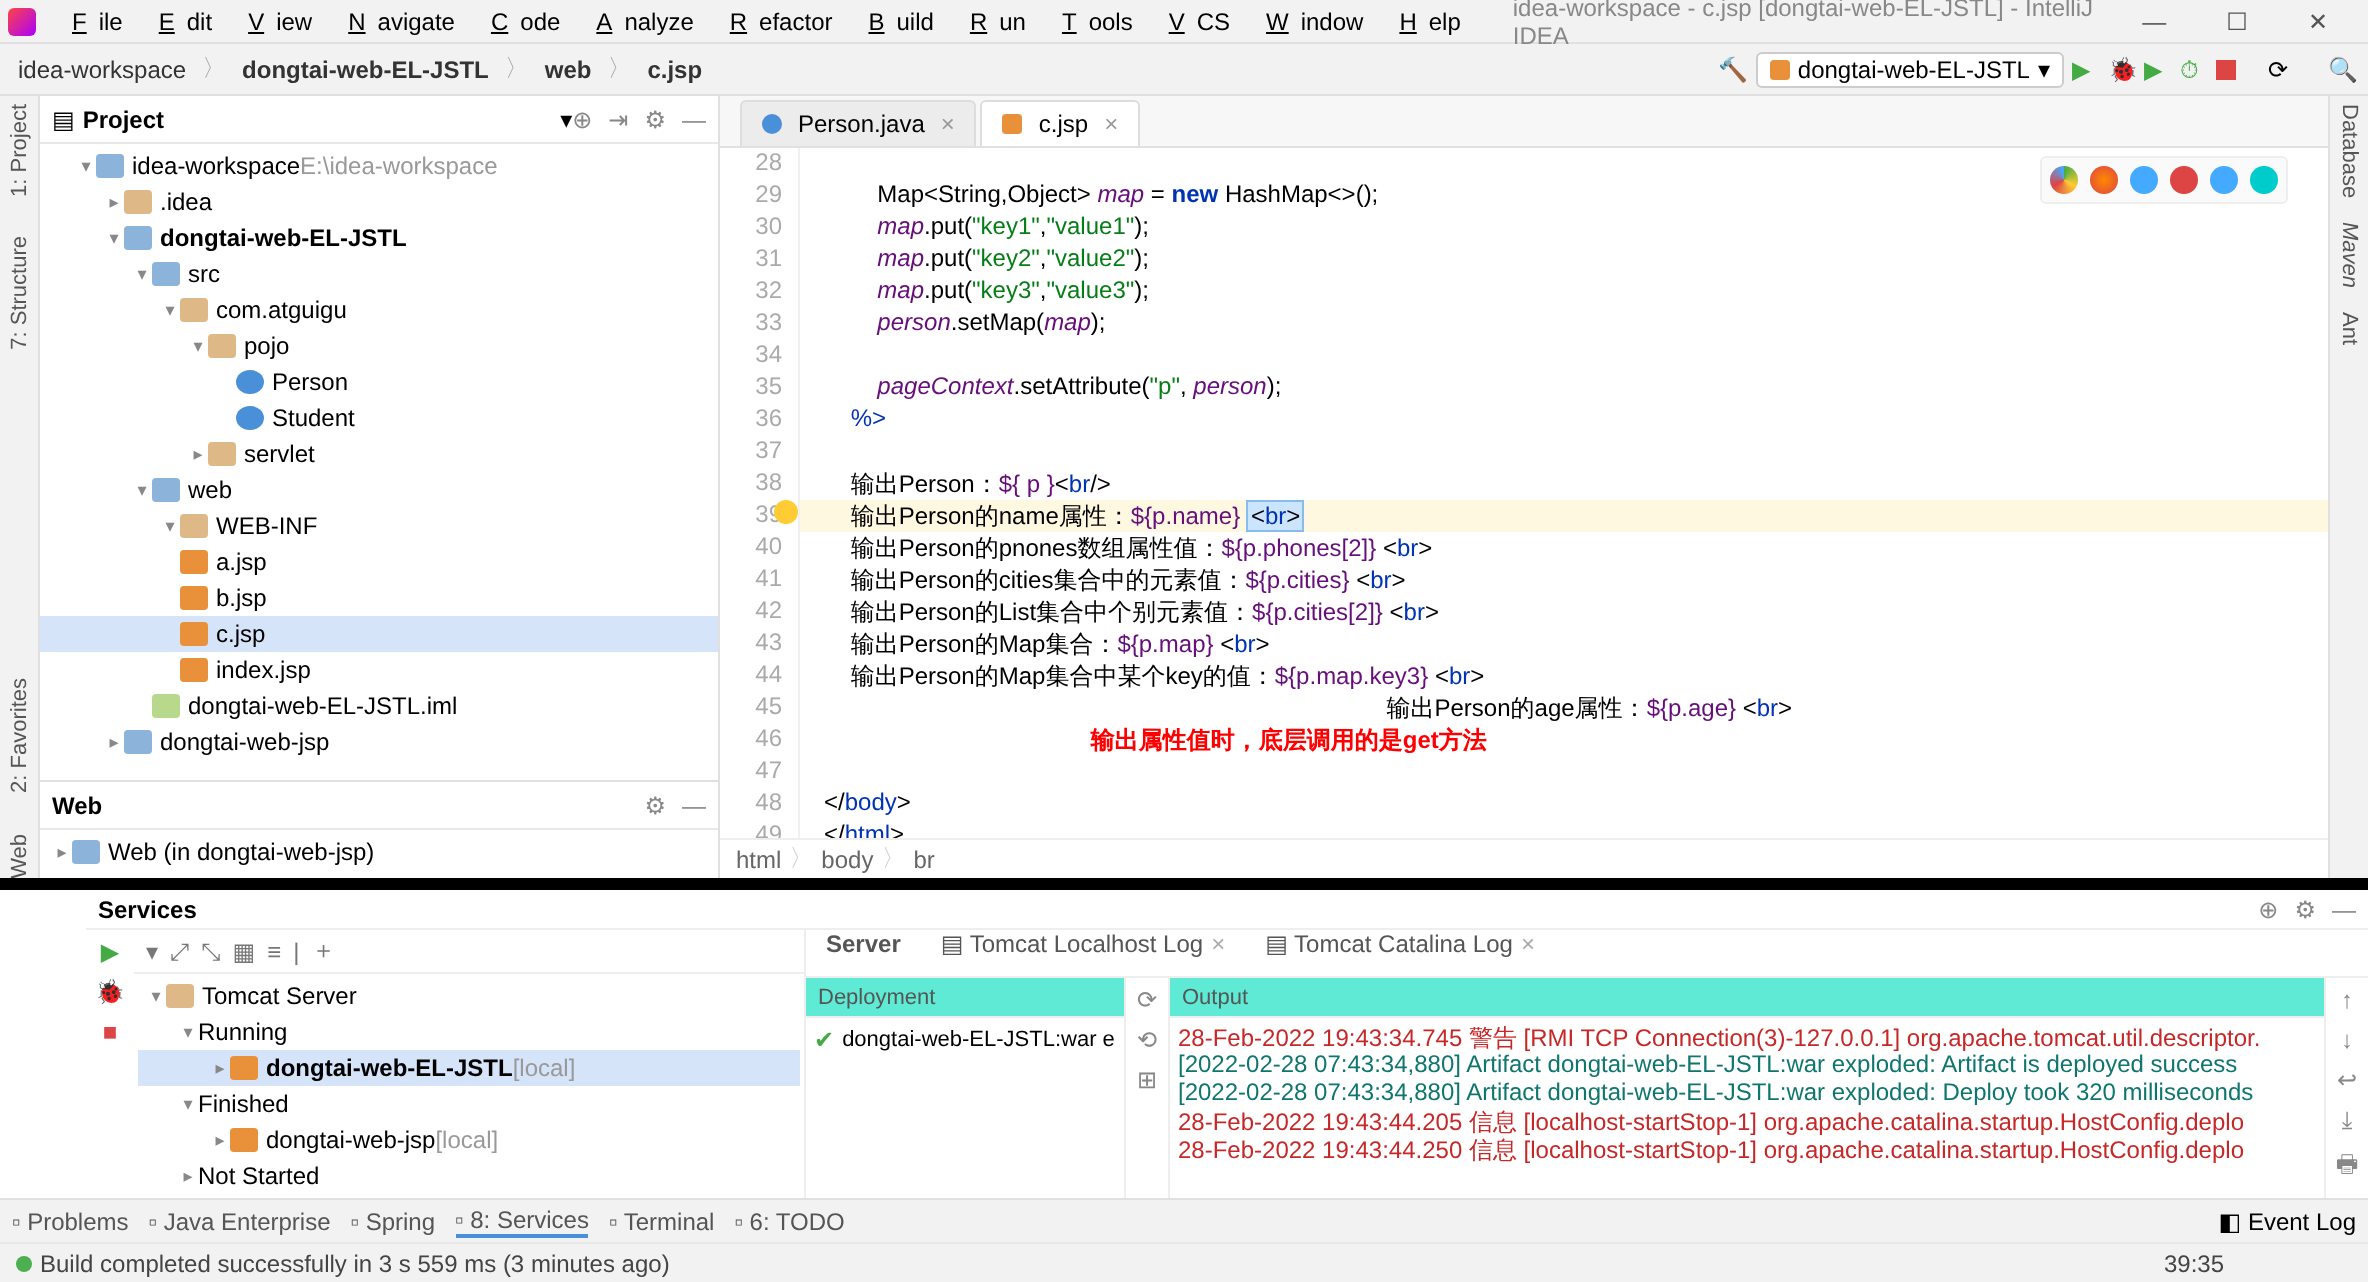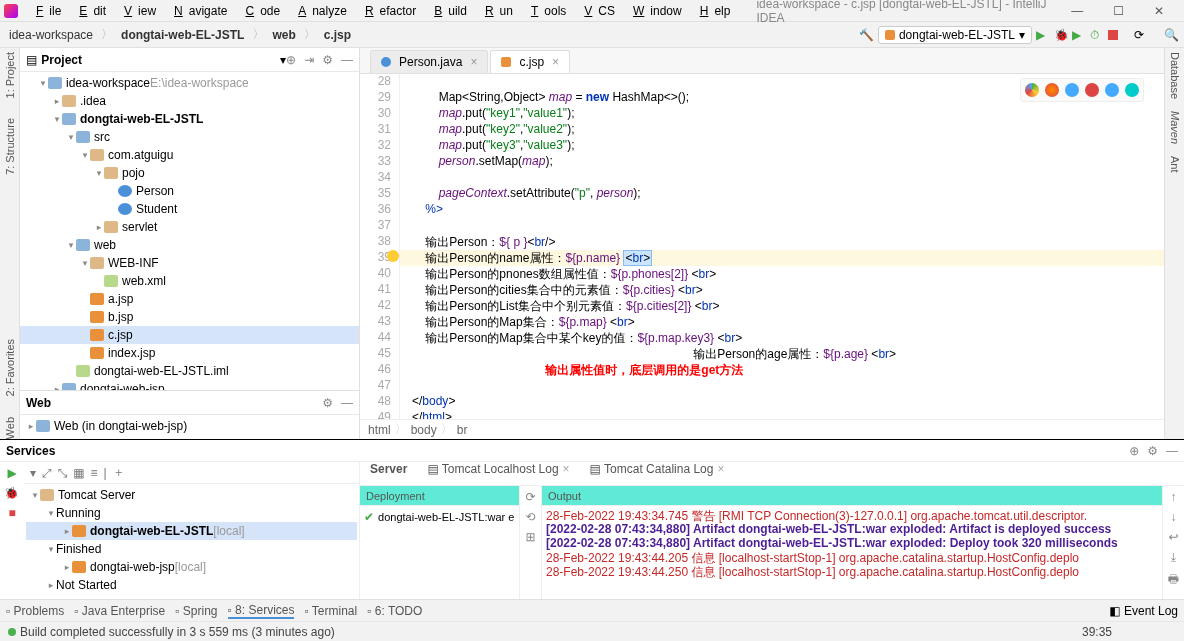--- a/index.html
+++ b/index.html
@@ -54,37 +54,37 @@
 .str { color: #067d17; }
 .var { color: #660e7a; font-style: italic; }
 .tag { color: #0033b3; }
 .el { color: #660e7a; }
 .comment-note { color: #ff0000; font-weight: bold; }
 .hl-sel { background: #cce5ff; border: 1px solid #88bbee; padding: 0 1px; }
 .bulb { position: absolute; left: -13px; width: 12px; height: 12px; background: #fc3; border-radius: 50%; }
 .breadcrumb-bottom { height: 20px; border-top: 1px solid #eee; display: flex; align-items: center; padding-left: 8px; font-size: 11px; color: #666; gap: 4px; }
 .browser-icons { position: absolute; top: 4px; right: 20px; display: flex; gap: 6px; background: #fafafa; padding: 4px; border: 1px solid #eee; border-radius: 3px; }
 .browser-icons span { width: 14px; height: 14px; border-radius: 50%; }
-.svc-panel { height: 160px; border-top: 1px solid #000000; background: #fff; display: flex; flex-direction: column; }
+.svc-panel { height: 160px; border-top: 6px solid #000000; background: #fff; display: flex; flex-direction: column; padding-left: 43px; }
 .svc-header { height: 22px; display: flex; align-items: center; padding: 0 6px; border-bottom: 1px solid #eee; }
 .svc-header .title { font-weight: bold; flex: 1; }
 .svc-body { flex: 1; display: flex; }
 .svc-left { width: 360px; border-right: 1px solid #eee; display: flex; }
 .svc-left-toolbar { width: 24px; display: flex; flex-direction: column; align-items: center; gap: 6px; padding-top: 4px; color: #777; }
 .svc-tree { flex: 1; padding: 2px; }
 .svc-subhead { height: 20px; border-bottom: 1px solid #eee; display: flex; align-items: center; padding: 0 6px; background: #5eead4; font-size: 11px; color: #555; }
 .svc-right { flex: 1; display: flex; flex-direction: column; }
 .svc-tabs { height: 24px; display: flex; align-items: flex-start; gap: 20px; padding-left: 10px; border-bottom: 1px solid #eee; font-size: 11px; }
 .svc-tabs .t { display: flex; align-items: center; gap: 4px; color: #555; cursor: pointer; }
 .svc-cols { flex: 1; display: flex; }
 .svc-deploy { width: 160px; border-right: 1px solid #eee; }
 .svc-output { flex: 1; font-family: Consolas,monospace; font-size: 11.5px; padding: 2px 4px; overflow: hidden; }
 .svc-output .ln { white-space: pre; height: 14px; }
 .log-red { color: #c62828; }
-.log-msg { color: #4c1d95; font-weight: bold; }
+.log-msg { color: #0f766e; }
 .status-bar { height: 22px; background: #f2f2f2; border-top: 1px solid #e0e0e0; display: flex; align-items: center; padding: 0 6px; font-size: 11px; }
 .status-bar .tools { display: flex; gap: 10px; color: #555; }
 .status-bar .tools span { cursor: pointer; display: flex; align-items: center; gap: 3px; }
 .status-bar .tools .active { border-bottom: 2px solid #4a90d9; }
 .status-bar .right { margin-left: auto; display: flex; align-items: center; gap: 12px; }
 .build-msg { height: 20px; display: flex; align-items: center; padding: 0 8px; background: #f2f2f2; border-top: 1px solid #e8e8e8; font-size: 11px; color: #444; gap: 4px; }
 .ok-dot { width: 8px; height: 8px; border-radius: 50%; background: #4caf50; }
 .output-toolbar { width: 22px; border-left: 1px solid #eee; display:flex; flex-direction:column; align-items:center; gap:6px; padding-top:4px; color:#888; font-size:10px;}
 .svc-toolbar2 { height: 22px; display:flex; align-items:center; gap:6px; padding:0 6px; border-bottom:1px solid #eee; color:#777; }
 </style>
@@ -214,25 +214,20 @@
         </div>
         <div class="tree-row" style="padding-left: 46px;">
           <span class="arrow">▾</span>
           <span class="node-icon folder-mod"></span>
           <span>web</span>
         </div>
         <div class="tree-row" style="padding-left: 60px;">
           <span class="arrow">▾</span>
           <span class="node-icon folder"></span>
           <span>WEB-INF</span>
-        </div>
-        <div class="tree-row" style="padding-left: 74px;">
-          <span class="arrow"></span>
-          <span class="node-icon file-xml"></span>
-          <span>web.xml</span>
         </div>
         <div class="tree-row" style="padding-left: 60px;">
           <span class="arrow"></span>
           <span class="node-icon file-jsp"></span>
           <span>a.jsp</span>
         </div>
         <div class="tree-row" style="padding-left: 60px;">
           <span class="arrow"></span>
           <span class="node-icon file-jsp"></span>
           <span>b.jsp</span>

